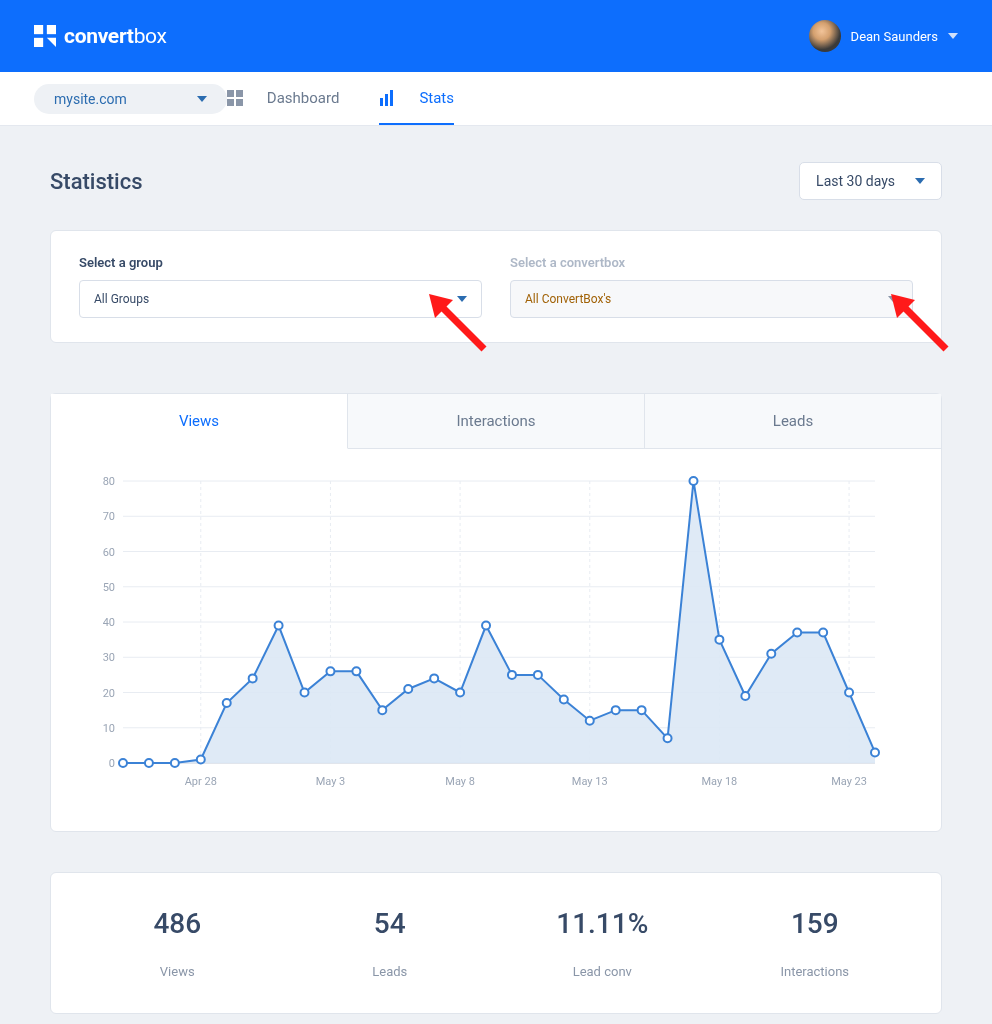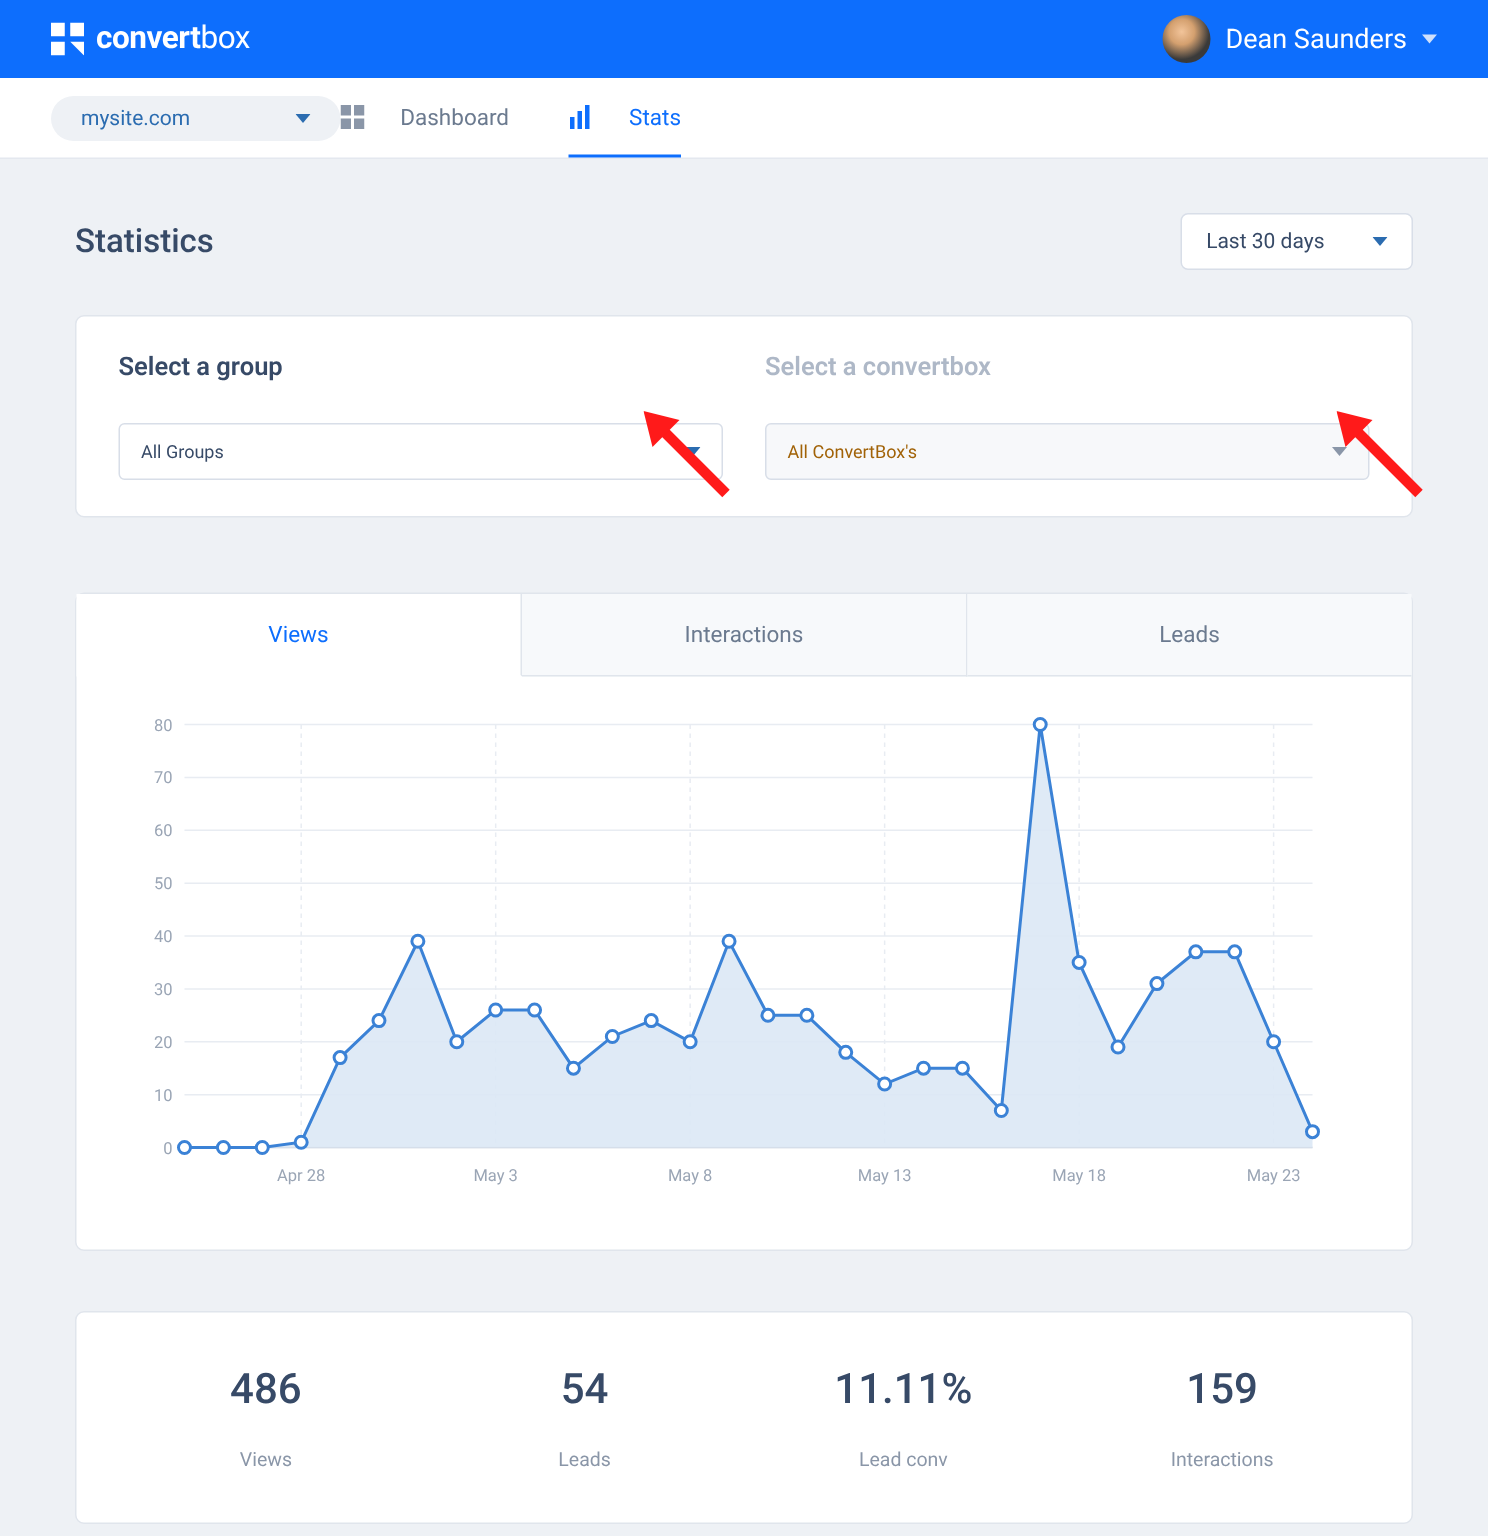--- a/index.html
+++ b/index.html
@@ -1,47 +1,47 @@
 <!DOCTYPE html>
 <html><head>
 <meta charset="utf-8">
 <style>
 * { margin: 0; padding: 0; box-sizing: border-box; }
 body { font-family: -apple-system, BlinkMacSystemFont, "Segoe UI", Roboto, sans-serif; background: #eef1f5; width: 992px; }
 
 
-.topbar { background: #0d6efd; height: 52px; display: flex; align-items: center; justify-content: space-between; padding: 0 34px; }
+.topbar { background: #0d6efd; height: 72px; display: flex; align-items: center; justify-content: space-between; padding: 0 34px; }
 .logo { display: flex; align-items: center; gap: 8px; }
 .logo-icon { width: 22px; height: 22px; }
 .logo-text { color: #fff; font-size: 21px; font-weight: 400; letter-spacing: -0.3px; }
 .logo-text b { font-weight: 700; }
 .user-area { display: flex; align-items: center; gap: 10px; }
 .avatar { width: 32px; height: 32px; border-radius: 50%; background: radial-gradient(circle at 40% 35%, #f2c49a 0%, #d4a06f 30%, #3a3a3a 65%); }
-.user-name { color: #fff; font-size: 18px; }
+.user-name { color: #fff; font-size: 13px; }
 .chev-down-white { width: 10px; height: 10px; }
 
 
 .subnav { background: #fff; height: 54px; display: flex; align-items: center; padding: 0 34px; border-bottom: 1px solid #e4e8ef; }
 .site-select { background: #eef1f5; border-radius: 18px; padding: 7px 20px; display: flex; align-items: center; gap: 70px; cursor: pointer; }
 .site-select span { color: #2b6cb0; font-size: 14px; }
 .nav-tabs { display: flex; gap: 40px; align-items: center; height: 100%; }
 .nav-tab { display: flex; align-items: center; gap: 24px; font-size: 15px; color: #6b7a8f; cursor: pointer; height: 100%; border-bottom: 2px solid transparent; }
 .nav-tab.active { color: #0d6efd; border-bottom-color: #0d6efd; }
 .nav-tab svg { width: 16px; height: 16px; }
 
 
 .main { padding: 36px 50px; }
 .page-head { display: flex; justify-content: space-between; align-items: center; margin-bottom: 30px; }
 .page-title { font-size: 22px; color: #374a67; font-weight: 500; }
-.range-select { background: #fff; border: 1px solid #d8dee8; border-radius: 5px; padding: 10px 16px; display: flex; align-items: center; gap: 32px; cursor: pointer; font-size: 14px; color: #374a67; }
+.range-select { background: #fff; border: 1px solid #d8dee8; border-radius: 5px; padding: 10px 16px; display: flex; align-items: center; gap: 20px; cursor: pointer; font-size: 14px; color: #374a67; }
 
 .card { background: #fff; border: 1px solid #e0e5ec; border-radius: 6px; padding: 24px 28px; margin-bottom: 50px; position: relative; }
 .filter-row { display: flex; gap: 28px; }
 .filter-col { flex: 1; }
-.filter-label { font-size: 17px; font-weight: 600; color: #374a67; margin-bottom: 27px; display: block; }
+.filter-label { font-size: 13px; font-weight: 600; color: #374a67; margin-bottom: 10px; display: block; }
 .filter-label.disabled { color: #aeb8c7; }
 .dropdown { border: 1px solid #d8dee8; border-radius: 4px; padding: 11px 14px; display: flex; justify-content: space-between; align-items: center; cursor: pointer; font-size: 12px; color: #374a67; }
 .dropdown.disabled { background: #f7f8fa; color: #a16207; cursor: default; }
 
 
 .arrow-annot { position: absolute; width: 60px; height: 60px; pointer-events: none; }
 .arrow1 { left: 378px; top: 63px; }
 .arrow2 { left: 840px; top: 63px; }
 
 

